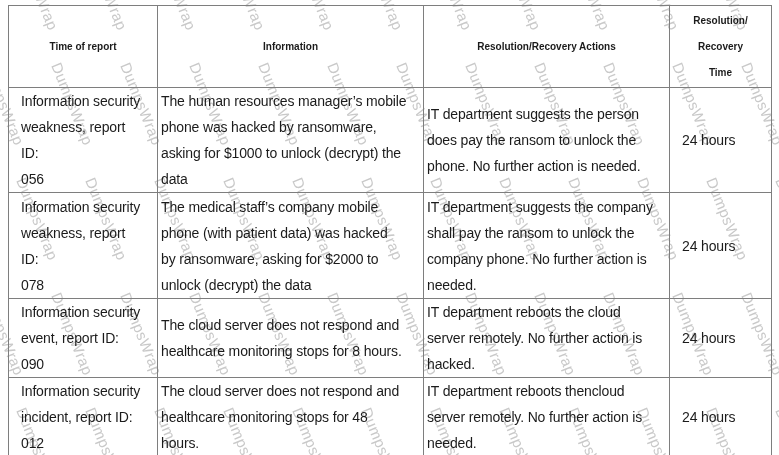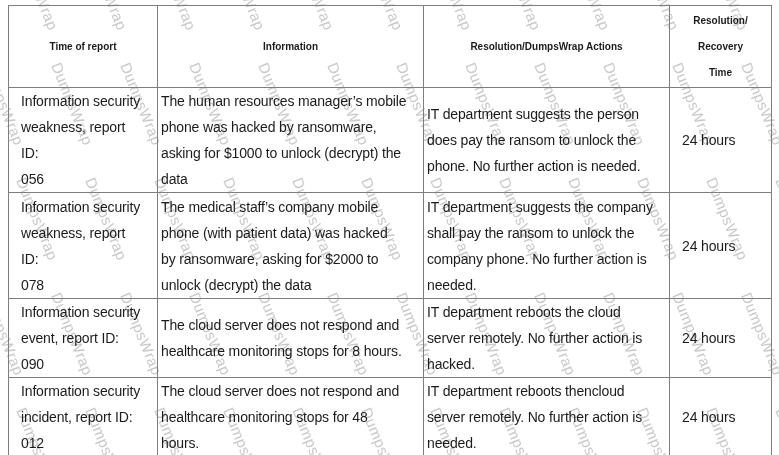--- a/index.html
+++ b/index.html
@@ -141,21 +141,21 @@
     <colgroup>
       <col style="width:149px">
       <col style="width:266px">
       <col style="width:246px">
       <col style="width:102px">
     </colgroup>
     <thead>
       <tr class="h-hdr">
         <th>Time of report</th>
         <th>Information</th>
-        <th>Resolution/DumpsWrap Actions</th>
+        <th>Resolution/Recovery Actions</th>
         <th>Resolution/
 Recovery
 Time</th>
       </tr>
     </thead>
     <tbody>
       <tr class="h-r1">
         <td class="c-center">Information security
 weakness, report ID:
 056</td>

